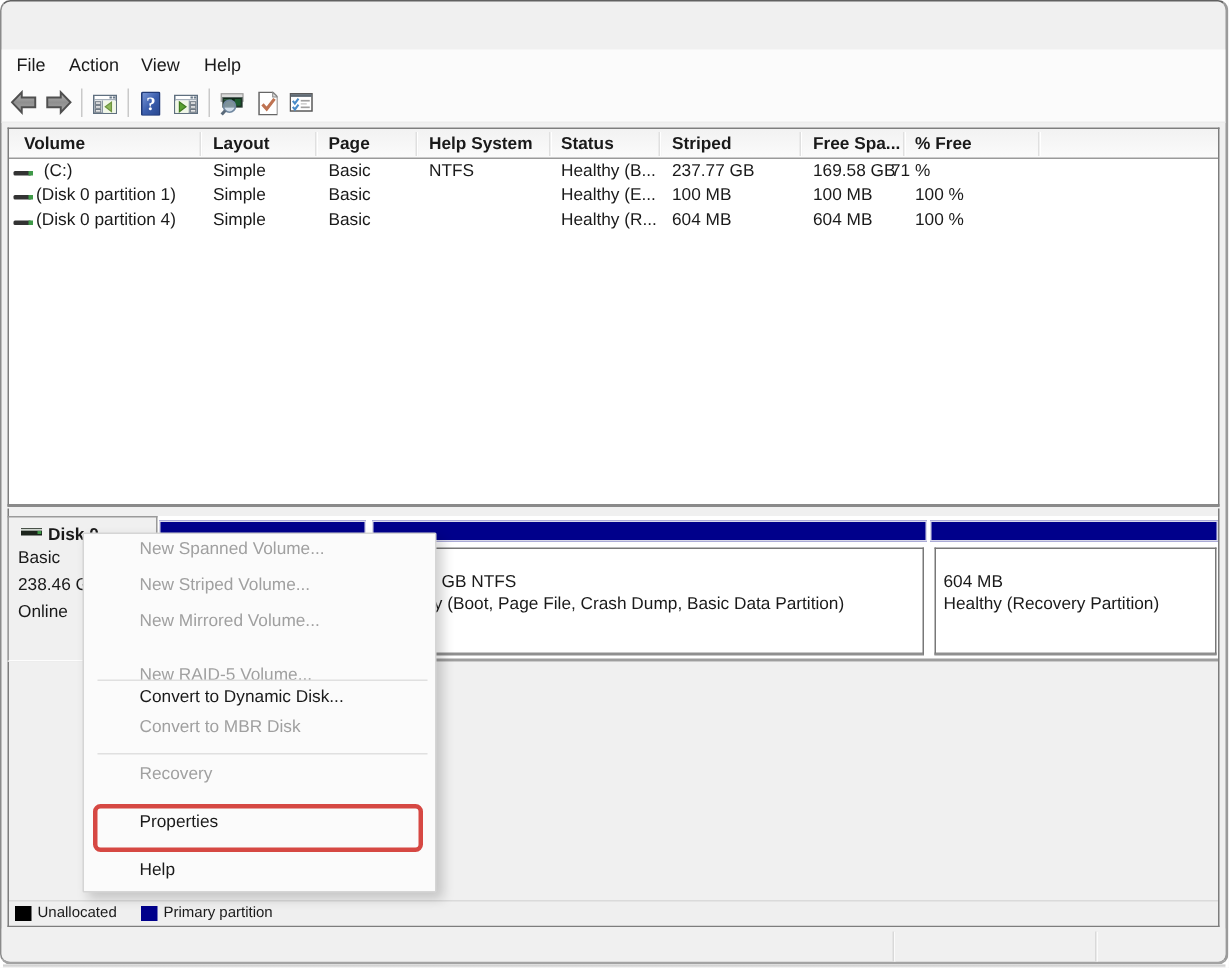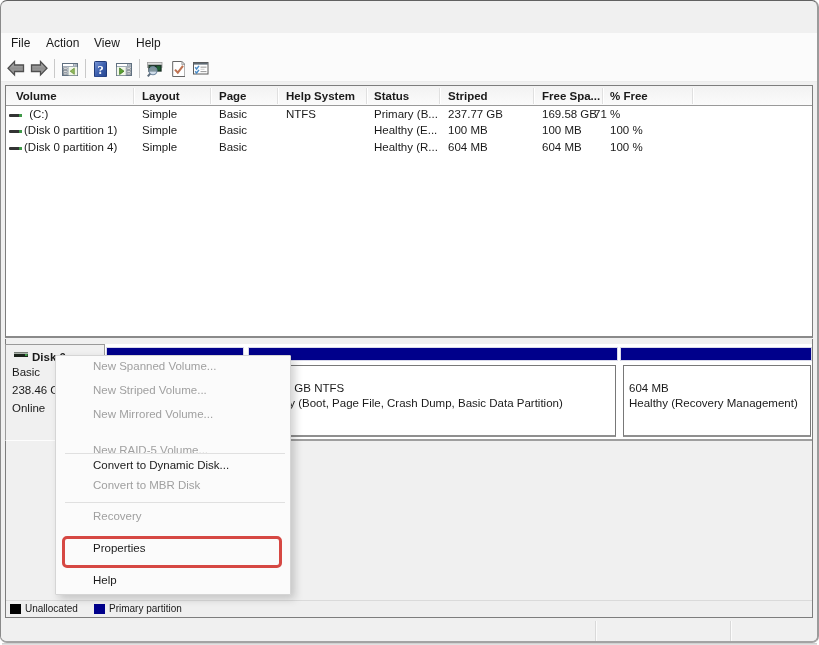--- a/index.html
+++ b/index.html
@@ -163,21 +163,21 @@
       <div class="hsep" style="left:527px"></div>
       <div class="hsep" style="left:596px"></div>
       <div class="hsep" style="left:686px"></div>
     </div>
 
     <div class="vicon" style="left:3px;top:28px"></div>
     <div class="cell" style="left:20px;top:22px">&nbsp;(C:)</div>
     <div class="cell" style="left:136px;top:22px">Simple</div>
     <div class="cell" style="left:213px;top:22px">Basic</div>
     <div class="cell" style="left:280px;top:22px">NTFS</div>
-    <div class="cell" style="left:368px;top:22px">Primary (B...</div>
+    <div class="cell" style="left:368px;top:22px">Healthy (B...</div>
     <div class="cell" style="left:442px;top:22px">237.77 GB</div>
     <div class="cell" style="left:536px;top:22px">169.58 GB</div>
     <div class="cell" style="left:588px;top:22px">71 %</div>
     <div class="vicon" style="left:3px;top:44px"></div>
     <div class="cell" style="left:18px;top:38px">(Disk 0 partition 1)</div>
     <div class="cell" style="left:136px;top:38px">Simple</div>
     <div class="cell" style="left:213px;top:38px">Basic</div>
     <div class="cell" style="left:368px;top:38px">Healthy (E...</div>
     <div class="cell" style="left:442px;top:38px">100 MB</div>
     <div class="cell" style="left:536px;top:38px">100 MB</div>
@@ -212,21 +212,21 @@
     <div class="navy" style="left:614px;width:192px"></div>
 
     <div class="pbox" style="left:105px;width:131px"></div>
     <div class="pbox" style="left:244px;width:366px">
       <div style="top:1px">(C:)</div>
       <div style="top:16px">237.77 GB NTFS</div>
       <div style="top:31px">Healthy (Boot, Page File, Crash Dump, Basic Data Partition)</div>
     </div>
     <div class="pbox" style="left:617px;width:188px">
       <div style="top:16px">604 MB</div>
-      <div style="top:31px">Healthy (Recovery Management)</div>
+      <div style="top:31px">Healthy (Recovery Partition)</div>
     </div>
 
     <div class="legend">
       <div class="lsq" style="left:4px;background:#000"></div>
       <span style="left:19px">Unallocated</span>
       <div class="lsq" style="left:88px;background:#00008b"></div>
       <span style="left:103px">Primary partition</span>
     </div>
   </div>
 

